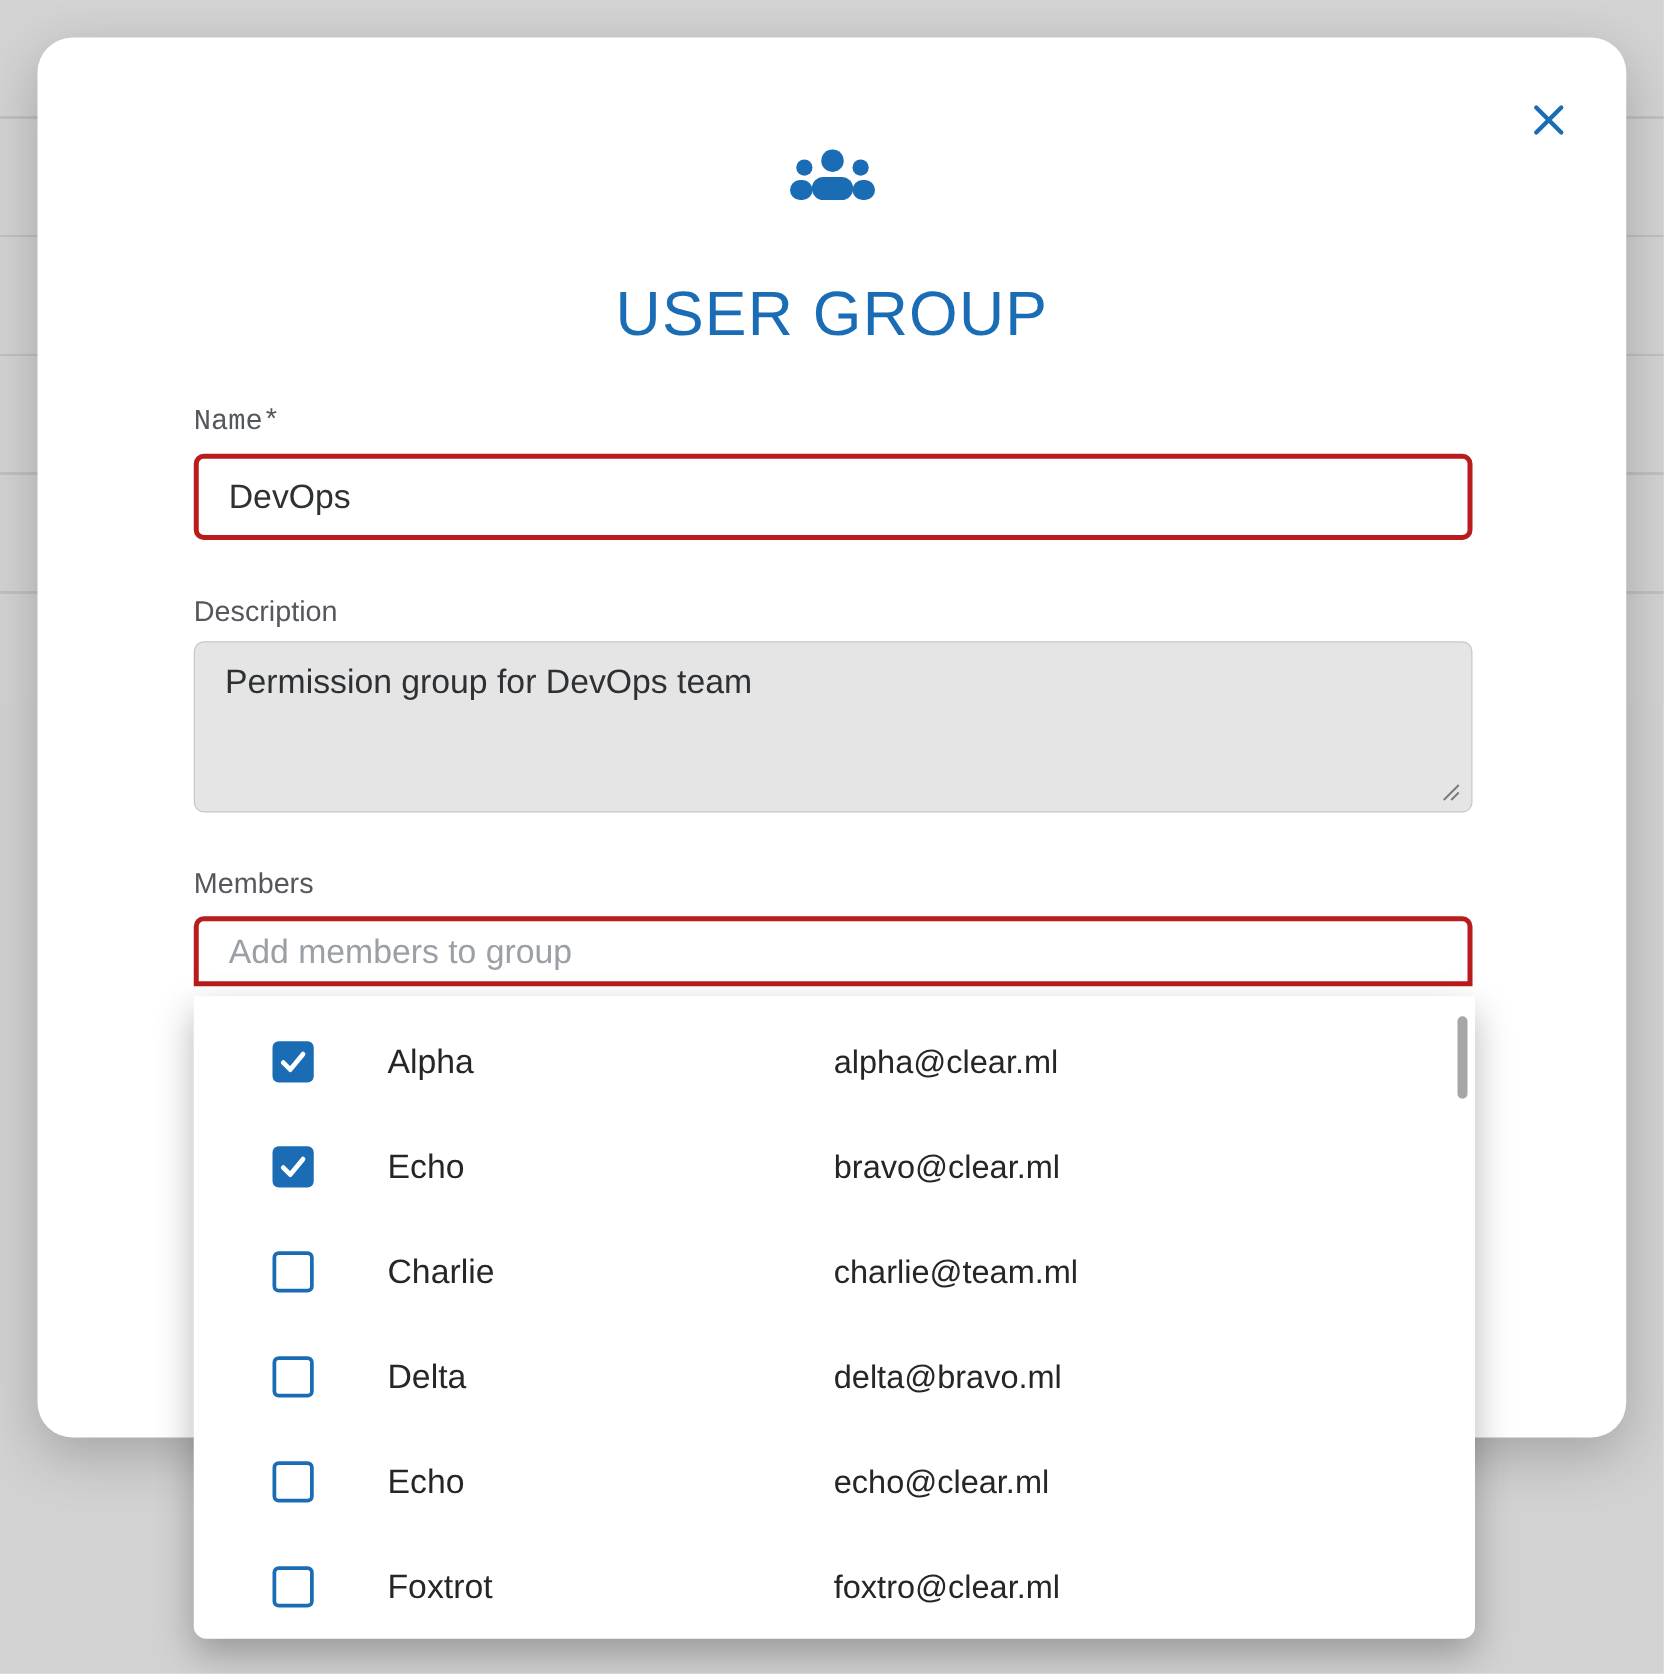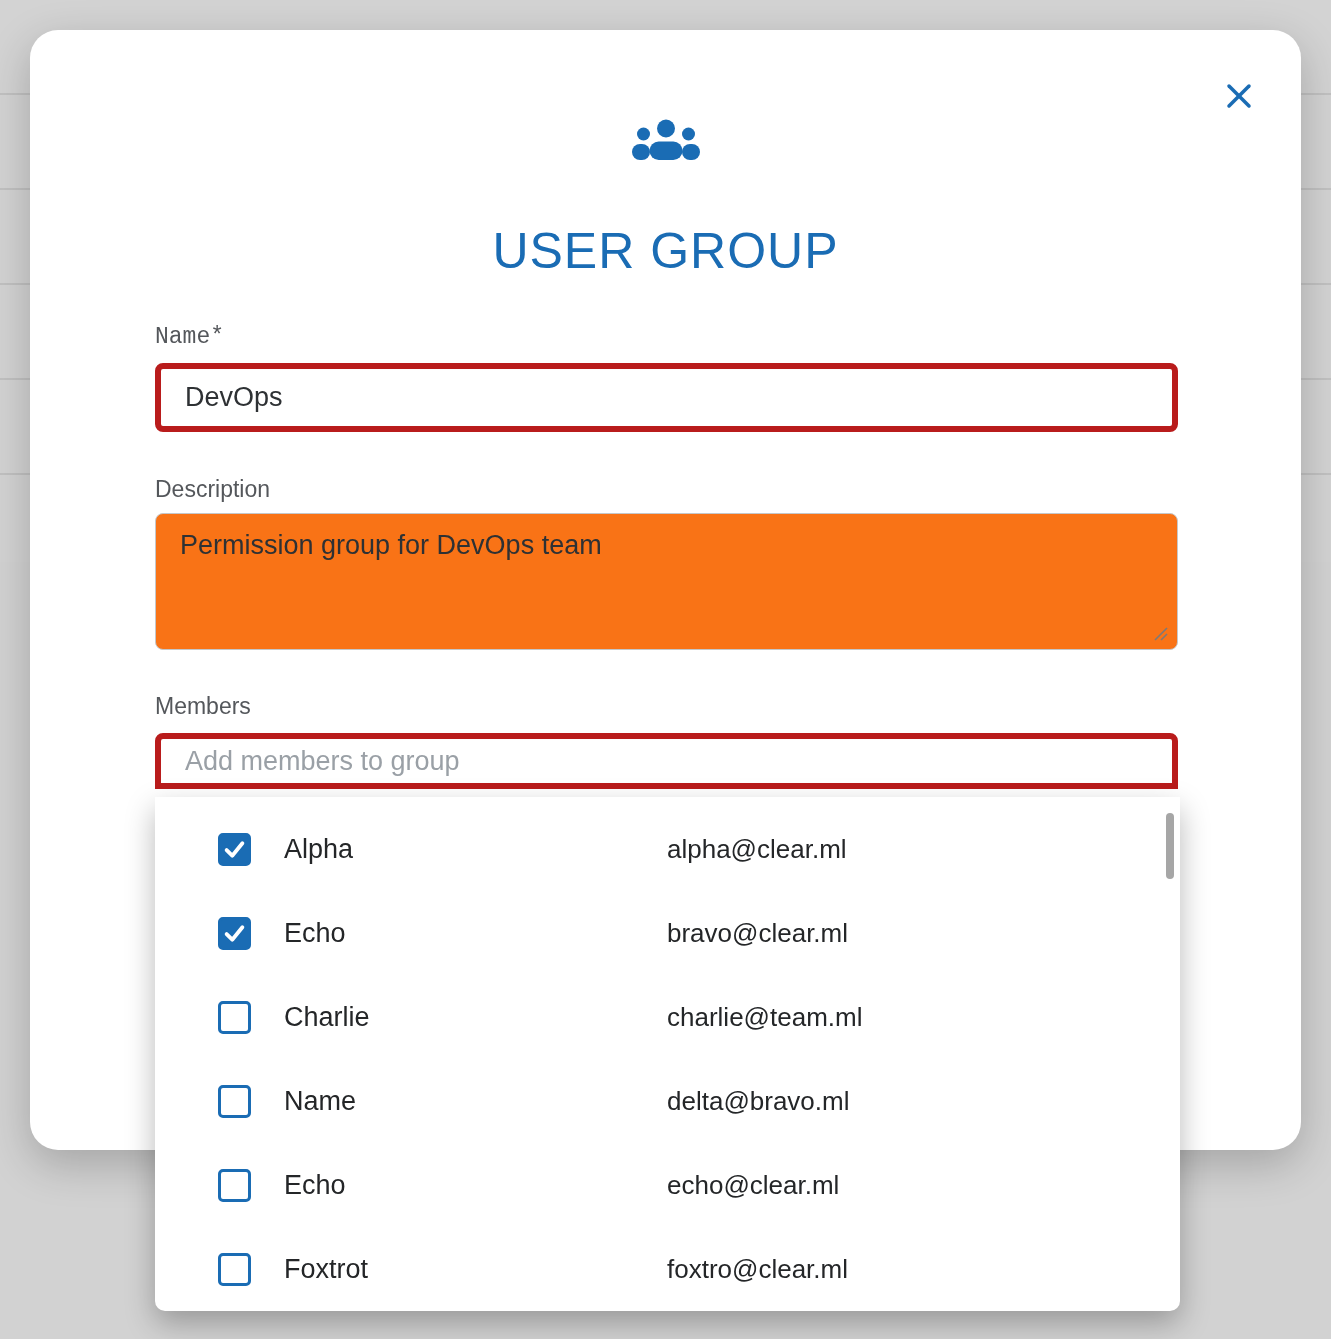--- a/index.html
+++ b/index.html
@@ -34,51 +34,51 @@
     color:var(--accent); letter-spacing:1px;
   }
   .field-label{
     position:absolute; left:125px; font-size:23px; color:#54575b;
   }
   .lbl-name{ top:294px;font-family:Liberation Mono, monospace; }
   .lbl-desc{ top:446px; }
   .lbl-members{ top:663px; }
   .text-input{
     position:absolute; left:125px; width:1023px;
-    border:6px solid #b91c1c; border-radius:8px; background:#fff;
+    border:4px solid #b91c1c; border-radius:8px; background:#fff;
     font-family:inherit; font-size:27px; color:#2e3134;
     padding:0 24px; outline:none;
   }
   .text-input::placeholder{ color:#9aa0a6; opacity:1; }
   .name-input{ top:333px; height:69px; }
   .members-input{ top:703px; height:56px; border-radius:8px 8px 0 0; }
   .textarea-wrap{
     position:absolute; left:125px; top:483px; width:1023px; height:137px;
   }
   .desc-textarea{
     width:100%; height:100%; resize:none;
-    border:1px solid #c5c7c9; border-radius:8px; background:#f97316;
+    border:1px solid #c5c7c9; border-radius:8px; background:#e5e5e5;
     font-family:inherit; font-size:27px; color:#2e3134;
     padding:16px 24px; outline:none;
   }
   .resize-handle{
     position:absolute; right:9px; bottom:8px; width:18px; height:18px;
     pointer-events:none;
   }
   .dropdown-panel{
     position:absolute; left:155px; top:797px; width:1025px; height:514px;
     background:#ffffff; z-index:5;
     box-shadow:0 12px 30px rgba(0,0,0,0.28);
     border-radius:0 0 10px 10px;
     padding-top:10px;
   }
   .member-row{
     position:relative; height:84px;
     display:flex; align-items:center;
-    padding-left:63px; cursor:pointer;
+    padding-left:63px; cursor:pointer;gap:26px;
   }
   .checkbox{
     width:33px; height:33px; flex:0 0 33px;
     border:3px solid var(--accent); border-radius:5px;
     background:#fff; display:flex; align-items:center; justify-content:center;
   }
   .checkbox svg{ display:none; width:27px; height:27px; }
   .checkbox.checked{ background:var(--accent); border-color:var(--accent); }
   .checkbox.checked svg{ display:block; }
   .member-name{ margin-left:33px; font-size:27px; color:#242628; }
@@ -158,21 +158,21 @@
       
     </div>
     <span class="member-name">Charlie</span>
     <span class="member-email">charlie@team.ml</span>
   </div>
 
   <div class="member-row">
     <div class="checkbox">
       
     </div>
-    <span class="member-name">Name</span>
+    <span class="member-name">Delta</span>
     <span class="member-email">delta@bravo.ml</span>
   </div>
 
   <div class="member-row">
     <div class="checkbox">
       
     </div>
     <span class="member-name">Echo</span>
     <span class="member-email">echo@clear.ml</span>
   </div>

